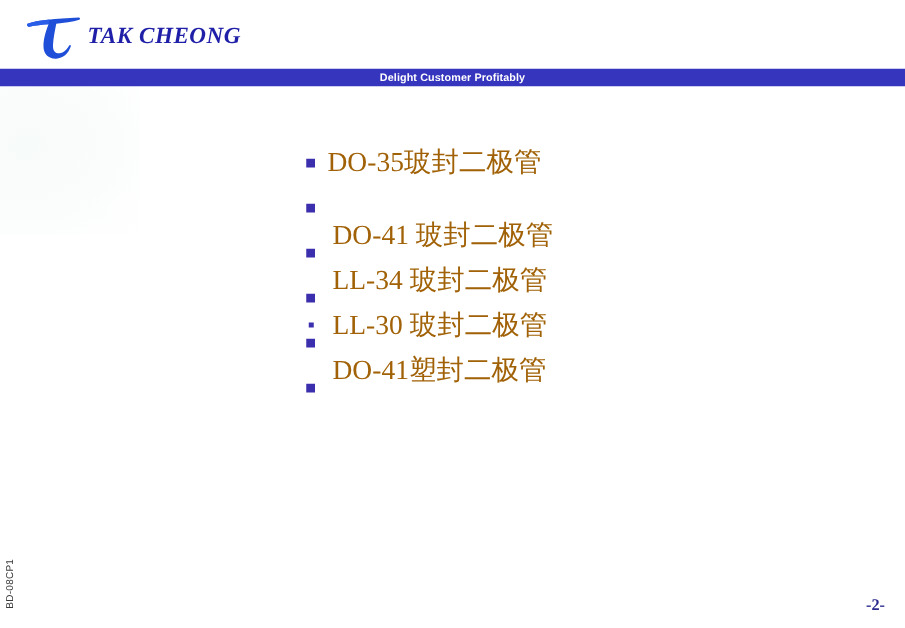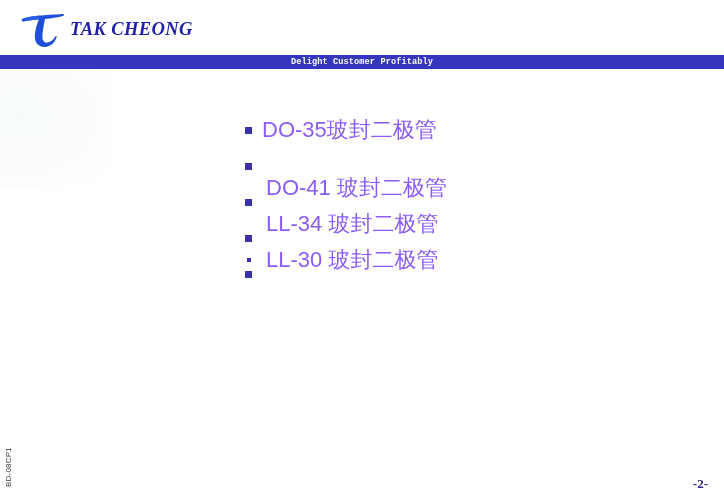--- a/index.html
+++ b/index.html
@@ -74,21 +74,21 @@
     left: 0;
     top: 55px;
     width: 724px;
     height: 14px;
     background: #3535be;
     display: flex;
     align-items: center;
     justify-content: center;
   }
   #banner-text {
-    font-family: Liberation Mono, monospace;
+    font-family: Liberation Sans, sans-serif;
     font-weight: bold;
     font-size: 8.6px;
     color: #ffffff;
     letter-spacing: 0.1px;
     white-space: nowrap;
     line-height: 1;
   }
 
   
   #bullet-list {
@@ -104,23 +104,23 @@
     align-items: center;
   }
   .bullet-marker {
     width: 7px;
     height: 7px;
     background: #3b2fae;
     flex: 0 0 auto;
     margin-right: 10px;
   }
   .bullet-text {
-    font-family: Liberation Sans, sans-serif;
+    font-family: Liberation Serif, serif;
     font-size: 22px;
-    color: #8b5cf6;
+    color: #a16207;
     white-space: nowrap;
     line-height: 1.05;
   }
   
   .indent-1 .bullet-text { margin-left: 0px; }
   .indent-2 .bullet-text { margin-left: 4px; margin-top: 43px; }
 
   
   #stray-dot {
     position: absolute;
@@ -205,20 +205,24 @@
     <div class="bullet-row indent-2">
       <span class="bullet-marker"></span>
       <span class="bullet-text">LL-34 玻封二极管</span>
     </div>
 
     <div class="bullet-row indent-2">
       <span class="bullet-marker"></span>
       <span class="bullet-text">LL-30 玻封二极管</span>
     </div>
 
+    <div class="bullet-row indent-2">
+      <span class="bullet-marker"></span>
+      <span class="bullet-text">DO-41塑封二极管</span>
+    </div>
 
     <div class="bullet-row indent-2">
       <span class="bullet-marker"></span>
     </div>
 
 
 
 
   </div>
 

